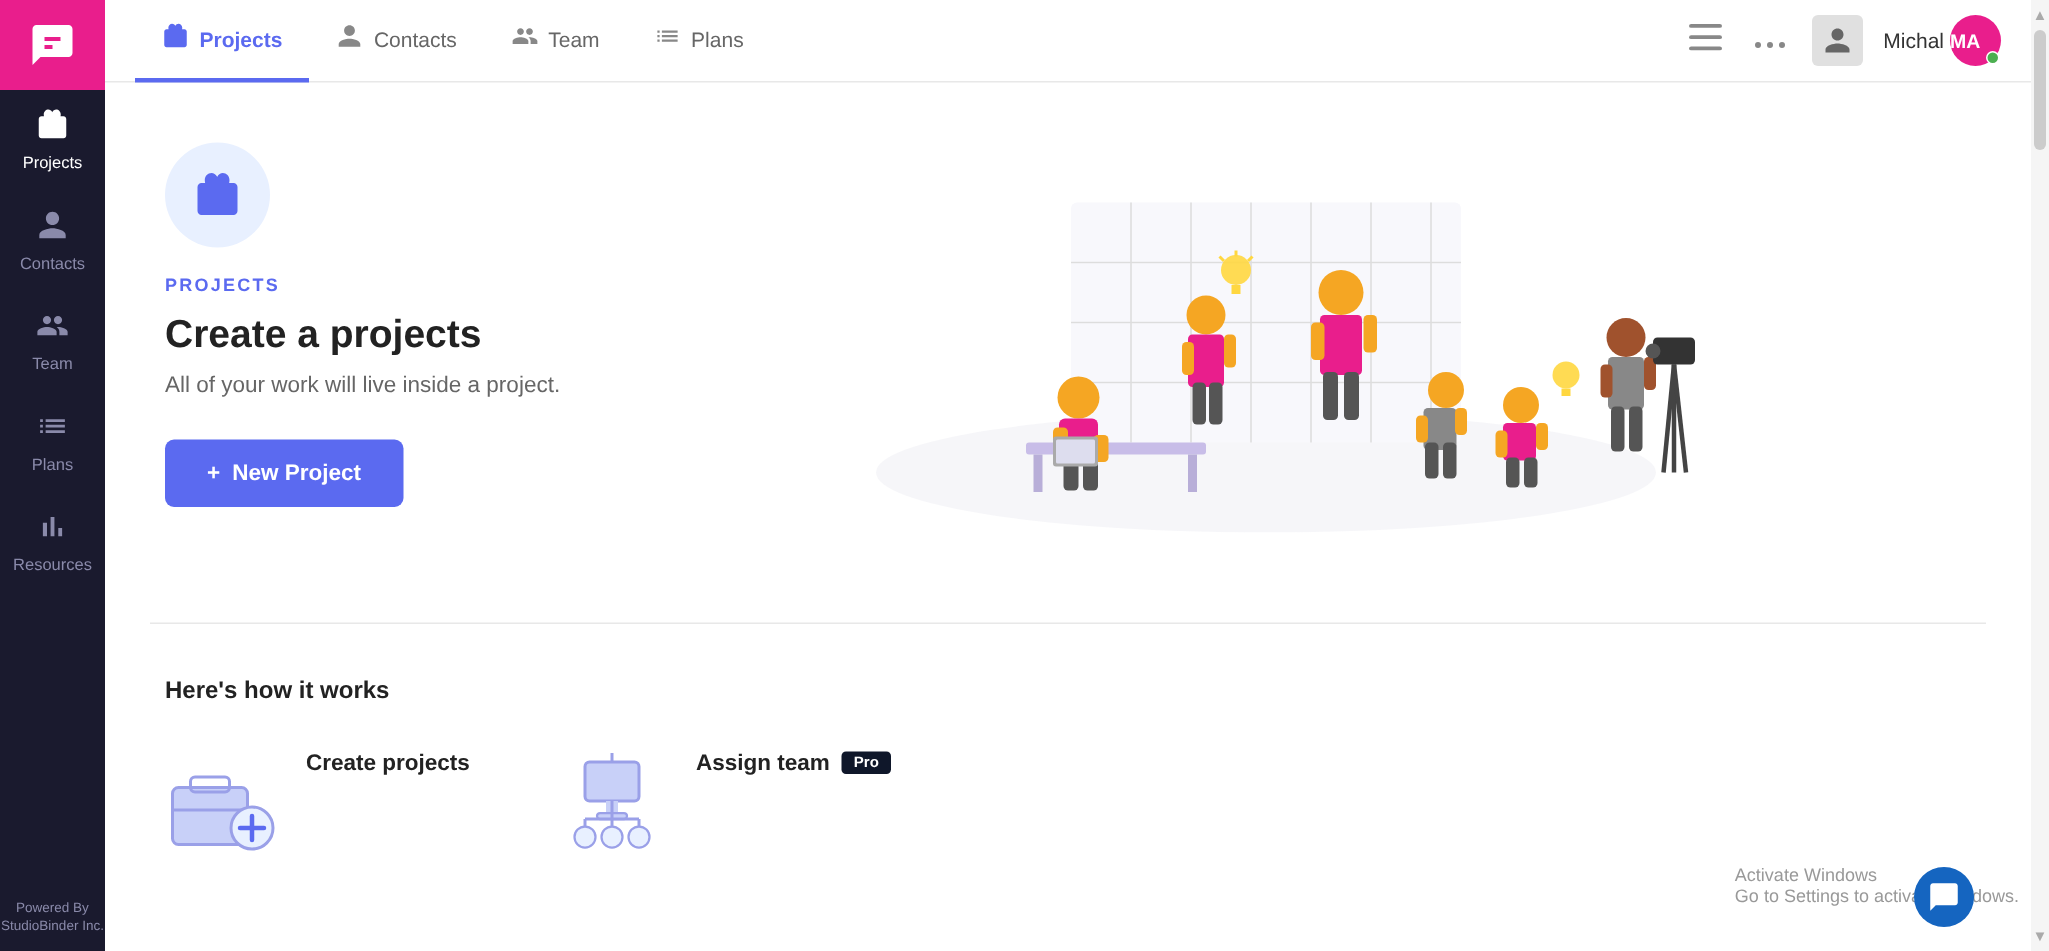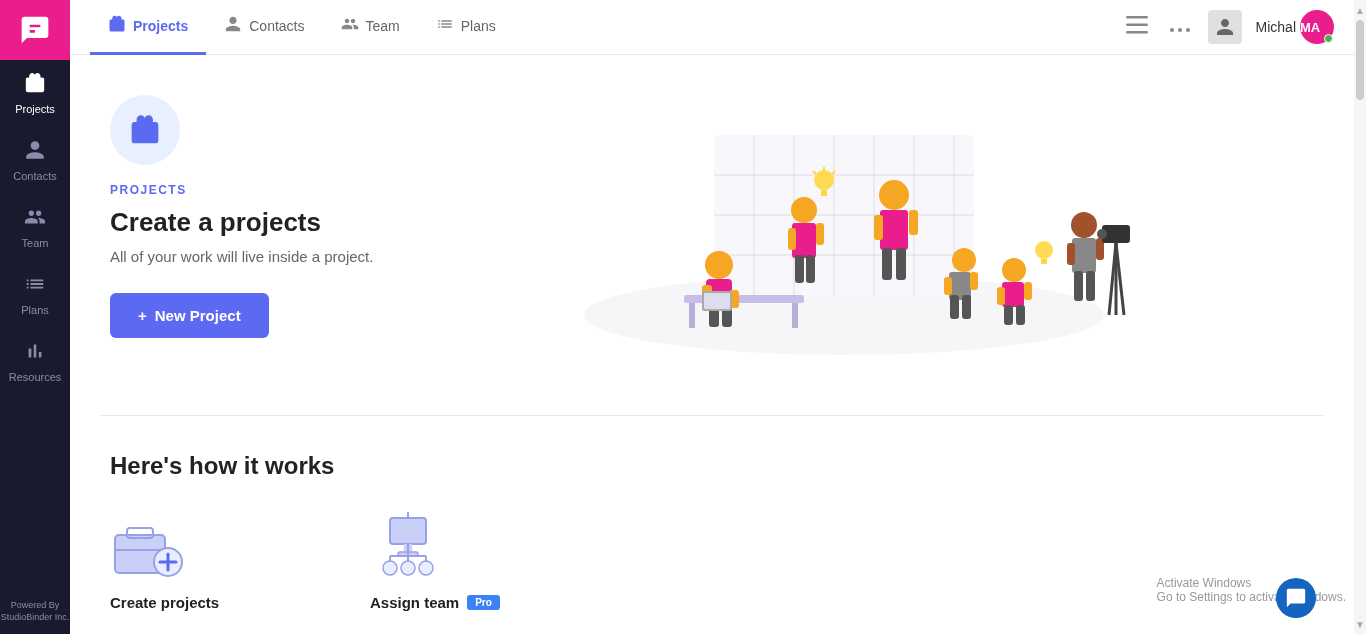--- a/index.html
+++ b/index.html
@@ -203,27 +203,27 @@
     }
 
     
     .illustration-svg { width: 580px; height: 260px; }
 
     
     .divider { border: none; border-top: 1px solid #e8e8e8; margin: 0 30px; }
 
     
     .how-section { padding: 36px 40px 40px; }
-    .how-title { font-size: 24px; font-weight: 700; color: #222; margin-bottom: 30px; }
+    .how-title { font-size: 16px; font-weight: 700; color: #222; margin-bottom: 30px; }
     .how-cards { display: flex; gap: 40px; }
-    .how-card { display: flex; flex-direction: column; align-items: flex-start; gap: 14px; min-width: 220px; }
+    .how-card { display: flex; flex-direction: row; align-items: flex-start; gap: 14px; min-width: 220px; }
     .how-card-icon { width: 80px; height: 70px; display: flex; align-items: center; justify-content: center; }
     .how-card-title { font-size: 15px; font-weight: 600; color: #222; display: flex; align-items: center; gap: 8px; }
     .pro-badge {
-      background: #3b82f6;
+      background: #0f172a;
       color: white;
       font-size: 10px;
       font-weight: 700;
       padding: 2px 8px;
       border-radius: 3px;
     }
 
     
     .right-scrollbar {
       width: 12px;

